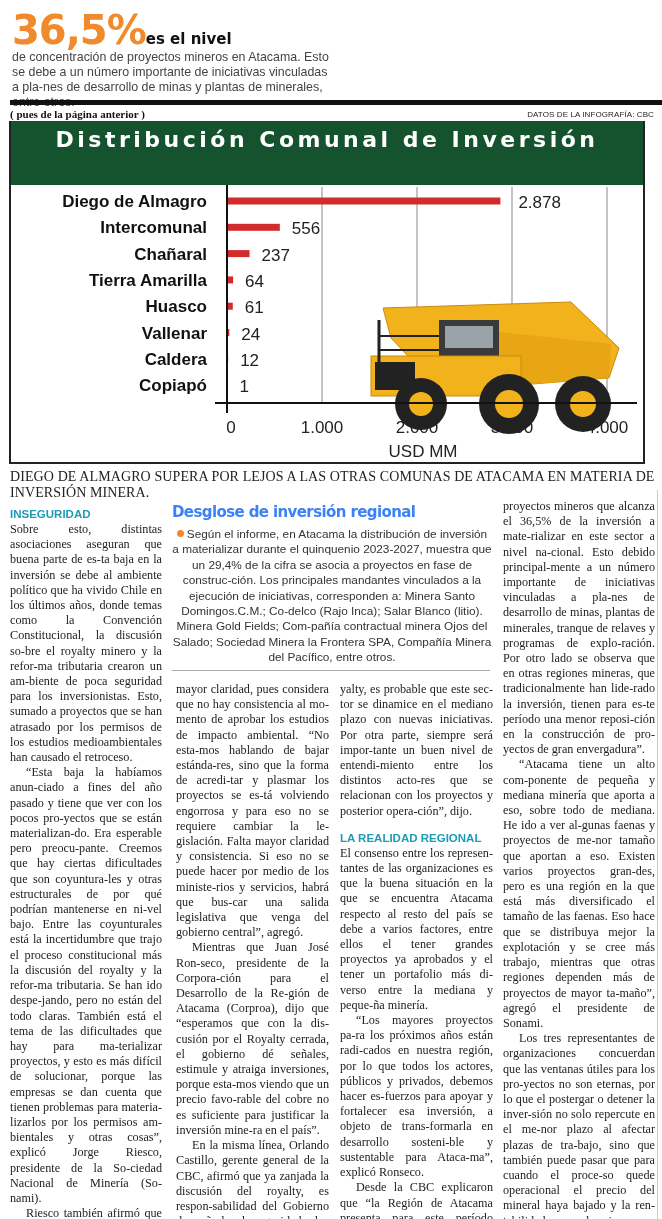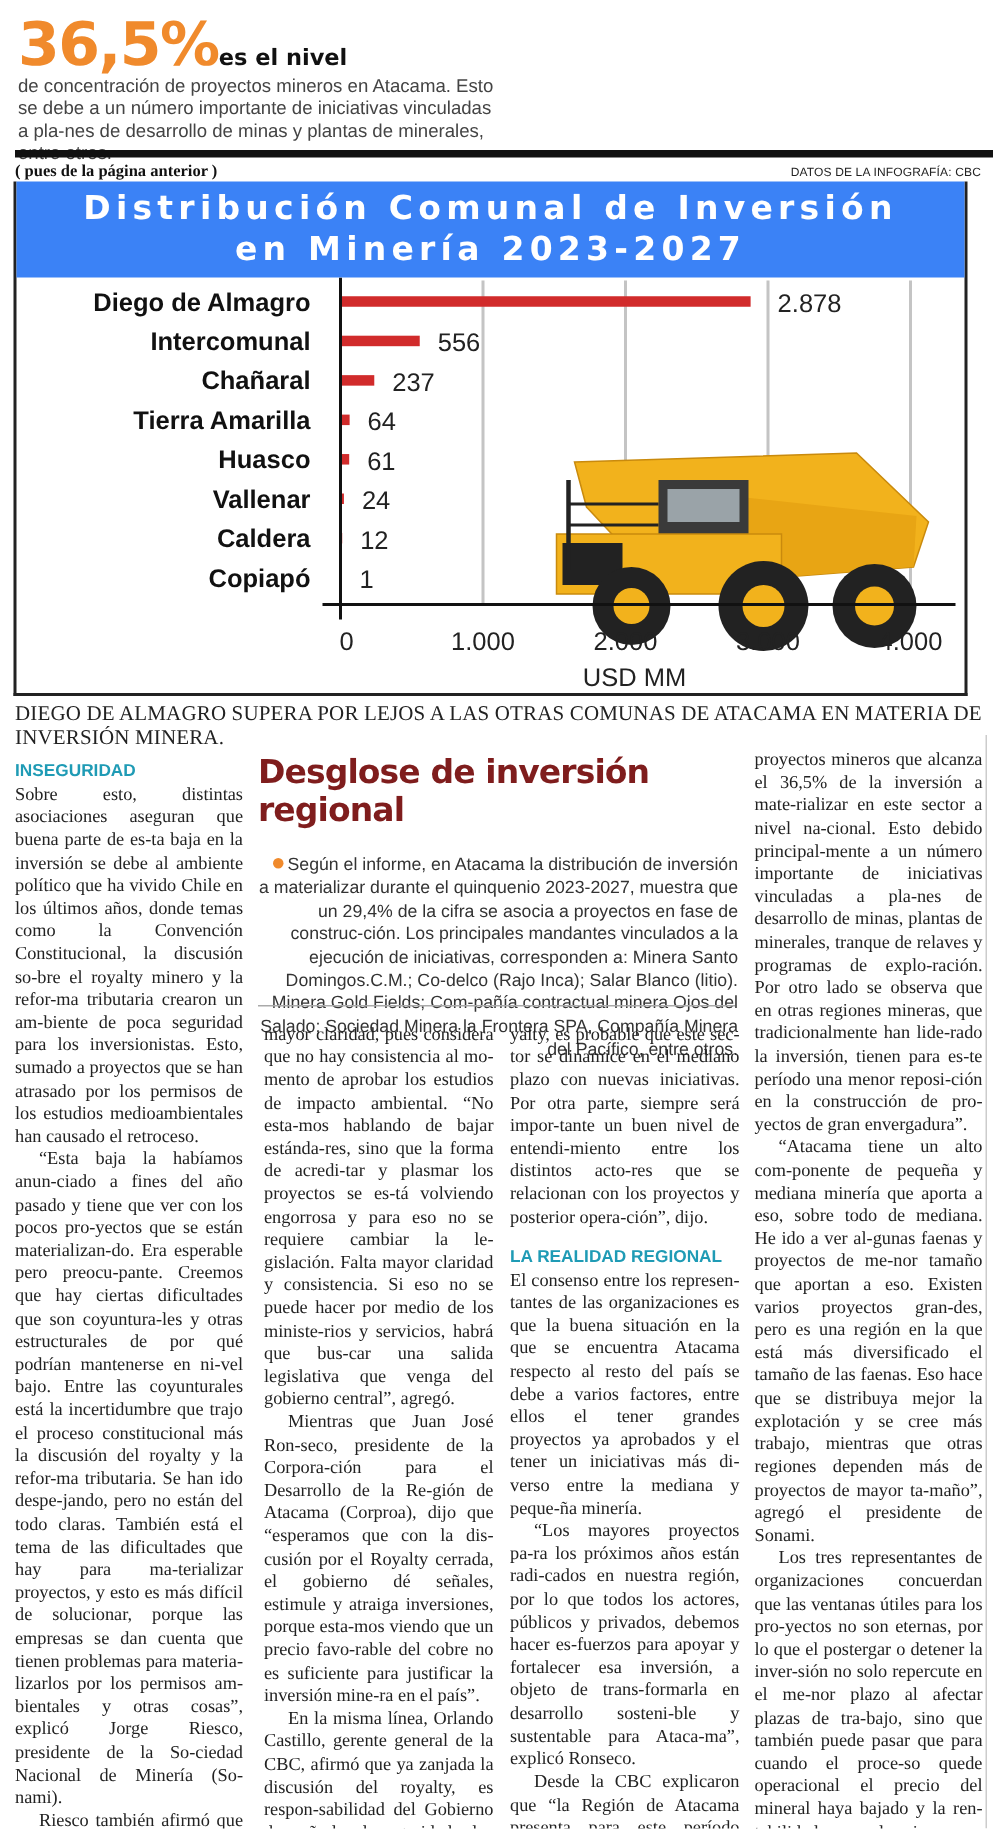--- a/index.html
+++ b/index.html
@@ -14,21 +14,21 @@
   .stat .big { font-family: "DejaVu Sans", sans-serif; font-weight: bold; color: #f08a2c; font-size: 40px; line-height: 36px; letter-spacing: -1px; display: inline-block; vertical-align: baseline; }
   .stat .lead { font-family: "DejaVu Sans", sans-serif; font-weight: bold; color: #111; font-size: 15px; margin-left: 0; display: inline-block; }
   .stat .desc { font-size: 12.4px; line-height: 15px; color: #444; margin-top: 2px; }
   .stats-rule { position: absolute; left: 10px; top: 100px; width: 652px; height: 5px; background: #111; }
 
   .viene { position: absolute; left: 10px; top: 108px; font-family: "Liberation Serif", serif; font-weight: bold; font-size: 11px; color: #111; }
   .source { position: absolute; right: 8px; top: 110px; font-size: 8px; color: #222; letter-spacing: 0.1px; }
 
   
   .chart-box { position: absolute; left: 9px; top: 121px; width: 636px; height: 343px; border: 2px solid #222; border-top: none; background: #fff; }
-  .chart-title { position: absolute; left: 0; top: 0; width: 632px; height: 64px; background: #3b82f6; color: #ffffff; text-align: center; font-family: "DejaVu Sans", sans-serif; font-weight: bold; font-size: 22px; line-height: 27px; letter-spacing: 3.5px; padding-top: 5px; }
+  .chart-title { position: absolute; left: 0; top: 0; width: 632px; height: 64px; background: #14532d; color: #ffffff; text-align: center; font-family: "DejaVu Sans", sans-serif; font-weight: bold; font-size: 22px; line-height: 27px; letter-spacing: 3.5px; padding-top: 5px; }
   .chart-title span { display: block; }
   .chart-svg { position: absolute; left: 0; top: 64px; width: 632px; height: 277px; }
   .chart-svg text { font-family: "Liberation Sans", sans-serif; }
   .cat-label { font-weight: bold; font-size: 17px; fill: #111; }
   .val-label { font-size: 17px; fill: #222; }
   .tick-label { font-size: 17px; fill: #222; }
   .axis-title { font-size: 17px; fill: #222; }
 
   .caption { position: absolute; left: 10px; top: 469px; font-size: 14px; color: #222; letter-spacing: 0.1px; font-family: Liberation Serif, serif; }
 
@@ -37,22 +37,22 @@
   .col p { margin: 0; }
   .col p.ind { text-indent: 16px; }
   .col .sub { font-family: Liberation Sans, sans-serif; font-weight: bold; color: #1f9bb5; font-size: 11.5px; line-height: 15px; margin-top: 2px; }
   .col1 { left: 10px; top: 505px; width: 152px; }
   .col2 { left: 176px; top: 682px; width: 153px; }
   .col3 { left: 340px; top: 682px; width: 153px; }
   .col4 { left: 503px; top: 499px; width: 152px; }
   .col3 .sub { margin-top: 12px; }
 
   .box { position: absolute; left: 172px; top: 503px; width: 320px; height: 164px; }
-  .box h2 { font-family: "DejaVu Sans", sans-serif; font-weight: bold; font-size: 22px; letter-spacing: -0.6px; color: #7f1d1d; margin-bottom: 16px; }
-  .box .bdesc { font-size: 11.8px; line-height: 15.4px; color: #333; text-align: right; }
+  .box h2 { font-family: "DejaVu Sans", sans-serif; font-weight: bold; font-size: 15px; letter-spacing: -0.6px; color: #3b82f6; margin-bottom: 6px; }
+  .box .bdesc { font-size: 11.8px; line-height: 15.4px; color: #333; text-align: center; }
   .box .dot { display: inline-block; width: 7px; height: 7px; border-radius: 50%; background: #f08a2c; margin-right: 3px; vertical-align: 1px; }
   .box-rule { position: absolute; left: 172px; top: 670px; width: 318px; height: 1px; background: #aaa; }
   .side-rule { position: absolute; left: 657px; top: 490px; width: 1px; height: 729px; background: #ccc; }
 </style>
 </head>
 <body>
 
 <div class="stats">
   <div class="stat left">
     <span class="big">36,5%</span><span class="lead">es el nivel</span>
@@ -60,21 +60,20 @@
   </div>
 </div>
 <div class="stats-rule"></div>
 
 <div class="viene">( pues de la página anterior )</div>
 <div class="source">DATOS DE LA INFOGRAFÍA: CBC</div>
 
 <div class="chart-box">
   <div class="chart-title">
     <span>Distribución Comunal de Inversión</span>
-    <span>en Minería 2023-2027</span>
   </div>
   <svg class="chart-svg" id="chart" viewBox="0 0 632 277" xmlns="http://www.w3.org/2000/svg">
     <g id="grid">
         <line x1="311" x2="311" y1="2" y2="218" stroke="#c4c4c4" stroke-width="2"></line>
         <line x1="406" x2="406" y1="2" y2="218" stroke="#c4c4c4" stroke-width="2"></line>
         <line x1="501" x2="501" y1="2" y2="218" stroke="#c4c4c4" stroke-width="2"></line>
         <line x1="596" x2="596" y1="2" y2="218" stroke="#c4c4c4" stroke-width="2"></line>
       </g>
     <g id="truck-layer">
 
@@ -161,21 +160,21 @@
 
 <div class="col col2">
   <p>mayor claridad, pues considera que no hay consistencia al mo-mento de aprobar los estudios de impacto ambiental. “No esta-mos hablando de bajar estánda-res, sino que la forma de acredi-tar y plasmar los proyectos se es-tá volviendo engorrosa y para eso no se requiere cambiar la le-gislación. Falta mayor claridad y consistencia. Si eso no se puede hacer por medio de los ministe-rios y servicios, habrá que bus-car una salida legislativa que venga del gobierno central”, agregó.</p>
   <p class="ind">Mientras que Juan José Ron-seco, presidente de la Corpora-ción para el Desarrollo de la Re-gión de Atacama (Corproa), dijo que “esperamos que con la dis-cusión por el Royalty cerrada, el gobierno dé señales, estimule y atraiga inversiones, porque esta-mos viendo que un precio favo-rable del cobre no es suficiente para justificar la inversión mine-ra en el país”.</p>
   <p class="ind">En la misma línea, Orlando Castillo, gerente general de la CBC, afirmó que ya zanjada la discusión del royalty, es respon-sabilidad del Gobierno dar seña-les de seguridad a los inversores. “Ya resuelta la discusión del ro-</p>
 </div>
 
 <div class="col col3">
   <p>yalty, es probable que este sec-tor se dinamice en el mediano plazo con nuevas iniciativas. Por otra parte, siempre será impor-tante un buen nivel de entendi-miento entre los distintos acto-res que se relacionan con los proyectos y posterior opera-ción”, dijo.</p>
   <div class="sub">LA REALIDAD REGIONAL</div>
-  <p>El consenso entre los represen-tantes de las organizaciones es que la buena situación en la que se encuentra Atacama respecto al resto del país se debe a varios factores, entre ellos el tener grandes proyectos ya aprobados y el tener un iniciativas más di-verso entre la mediana y peque-ña minería.</p>
+  <p>El consenso entre los represen-tantes de las organizaciones es que la buena situación en la que se encuentra Atacama respecto al resto del país se debe a varios factores, entre ellos el tener grandes proyectos ya aprobados y el tener un portafolio más di-verso entre la mediana y peque-ña minería.</p>
   <p class="ind">“Los mayores proyectos pa-ra los próximos años están radi-cados en nuestra región, por lo que todos los actores, públicos y privados, debemos hacer es-fuerzos para apoyar y fortalecer esa inversión, a objeto de trans-formarla en desarrollo sosteni-ble y sustentable para Ataca-ma”, explicó Ronseco.</p>
   <p class="ind">Desde la CBC explicaron que “la Región de Atacama presenta para este período 2023-2027 un buen nivel de concentración de</p>
 </div>
 
 <div class="col col4">
   <p>proyectos mineros que alcanza el 36,5% de la inversión a mate-rializar en este sector a nivel na-cional. Esto debido principal-mente a un número importante de iniciativas vinculadas a pla-nes de desarrollo de minas, plantas de minerales, tranque de relaves y programas de explo-ración. Por otro lado se observa que en otras regiones mineras, que tradicionalmente han lide-rado la inversión, tienen para es-te período una menor reposi-ción en la construcción de pro-yectos de gran envergadura”.</p>
   <p class="ind">“Atacama tiene un alto com-ponente de pequeña y mediana minería que aporta a eso, sobre todo de mediana. He ido a ver al-gunas faenas y proyectos de me-nor tamaño que aportan a eso. Existen varios proyectos gran-des, pero es una región en la que está más diversificado el tamaño de las faenas. Eso hace que se distribuya mejor la explotación y se cree más trabajo, mientras que otras regiones dependen más de proyectos de mayor ta-maño”, agregó el presidente de Sonami.</p>
   <p class="ind"><span>Los tres representantes de organizaciones concuerdan que las ventanas útiles para los pro-yectos no son eternas, por lo que el postergar o detener la inver-sión no solo repercute en el me-nor plazo al afectar plazas de tra-bajo, sino que también puede pasar que para cuando el proce-so quede operacional el precio del mineral haya bajado y la ren-tabilidad no sea la misma, por lo que consideran que esto debe tener un carácter de urgencia para las autoridades.</span> </p>
 </div>
 

